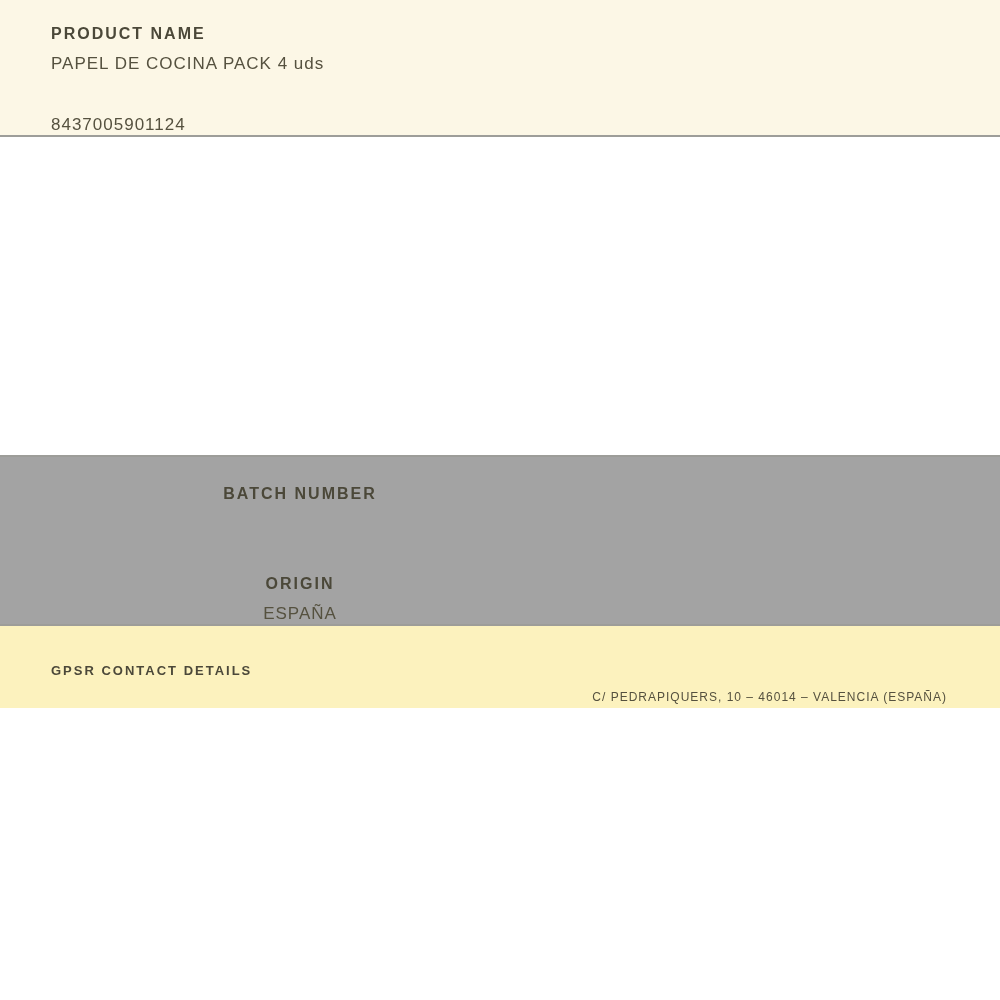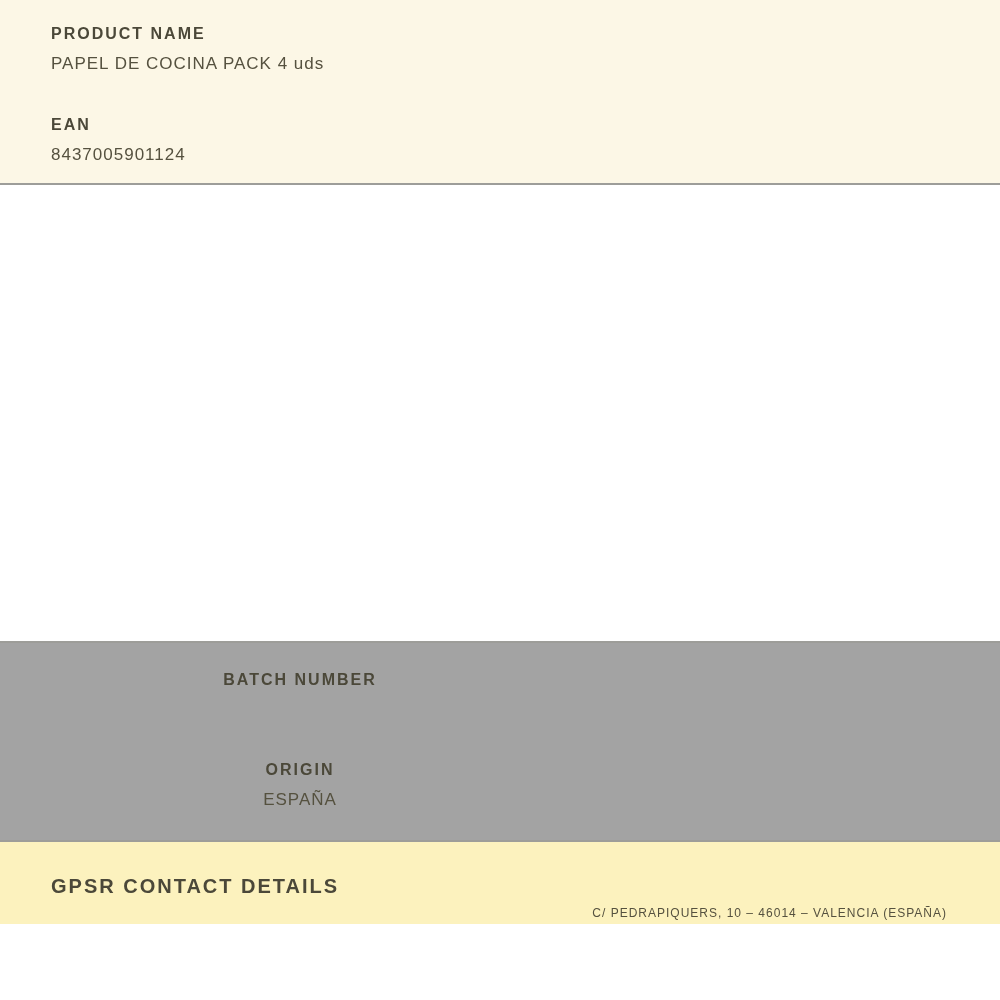--- a/index.html
+++ b/index.html
@@ -5,21 +5,21 @@
   * { margin: 0; padding: 0; box-sizing: border-box; }
   html, body {
     width: 1000px;
     height: 1000px;
     font-family: "Liberation Sans", sans-serif;
     background: #ffffff;
     overflow: hidden;
   }
   .page {
     width: 1000px;
-    height: 924px;
+    height: 708px;
     display: flex;
     flex-direction: column;
   }
   
   .section-product {
     height: 185px;
     background: #fcf7e6;
     border-bottom: 2px solid #9d9d99;
     padding: 23px 51px 0 51px;
   }
@@ -61,21 +61,21 @@
     display: grid;
     grid-template-columns: 1fr 1fr;
     row-gap: 39px;
   }
   .details-cell {
     text-align: center;
     min-height: 51px;
   }
   
   .gpsr-title {
-    font-size: 20px;
+    font-size: 13px;
     font-weight: bold;
     letter-spacing: 2px;
     color: #4b4839;
     line-height: 21px;
     text-align: left;
   }
   .gpsr-address {
     font-size: 12px;
     font-weight: normal;
     letter-spacing: 1px;
@@ -89,21 +89,20 @@
 <body>
 
 <div class="page">
 
   <div class="section-product">
     <div class="field">
       <div class="field-label">PRODUCT NAME</div>
       <div class="field-value">PAPEL DE COCINA PACK 4 uds</div>
     </div>
     <div class="field">
-      <div class="field-label">EAN</div>
       <div class="field-value">8437005901124</div>
     </div>
   </div>
 
   <div class="section-blank"></div>
 
   <div class="section-details">
     <div class="details-grid">
       <div class="details-cell">
         <div class="field-label">BATCH NUMBER</div>

